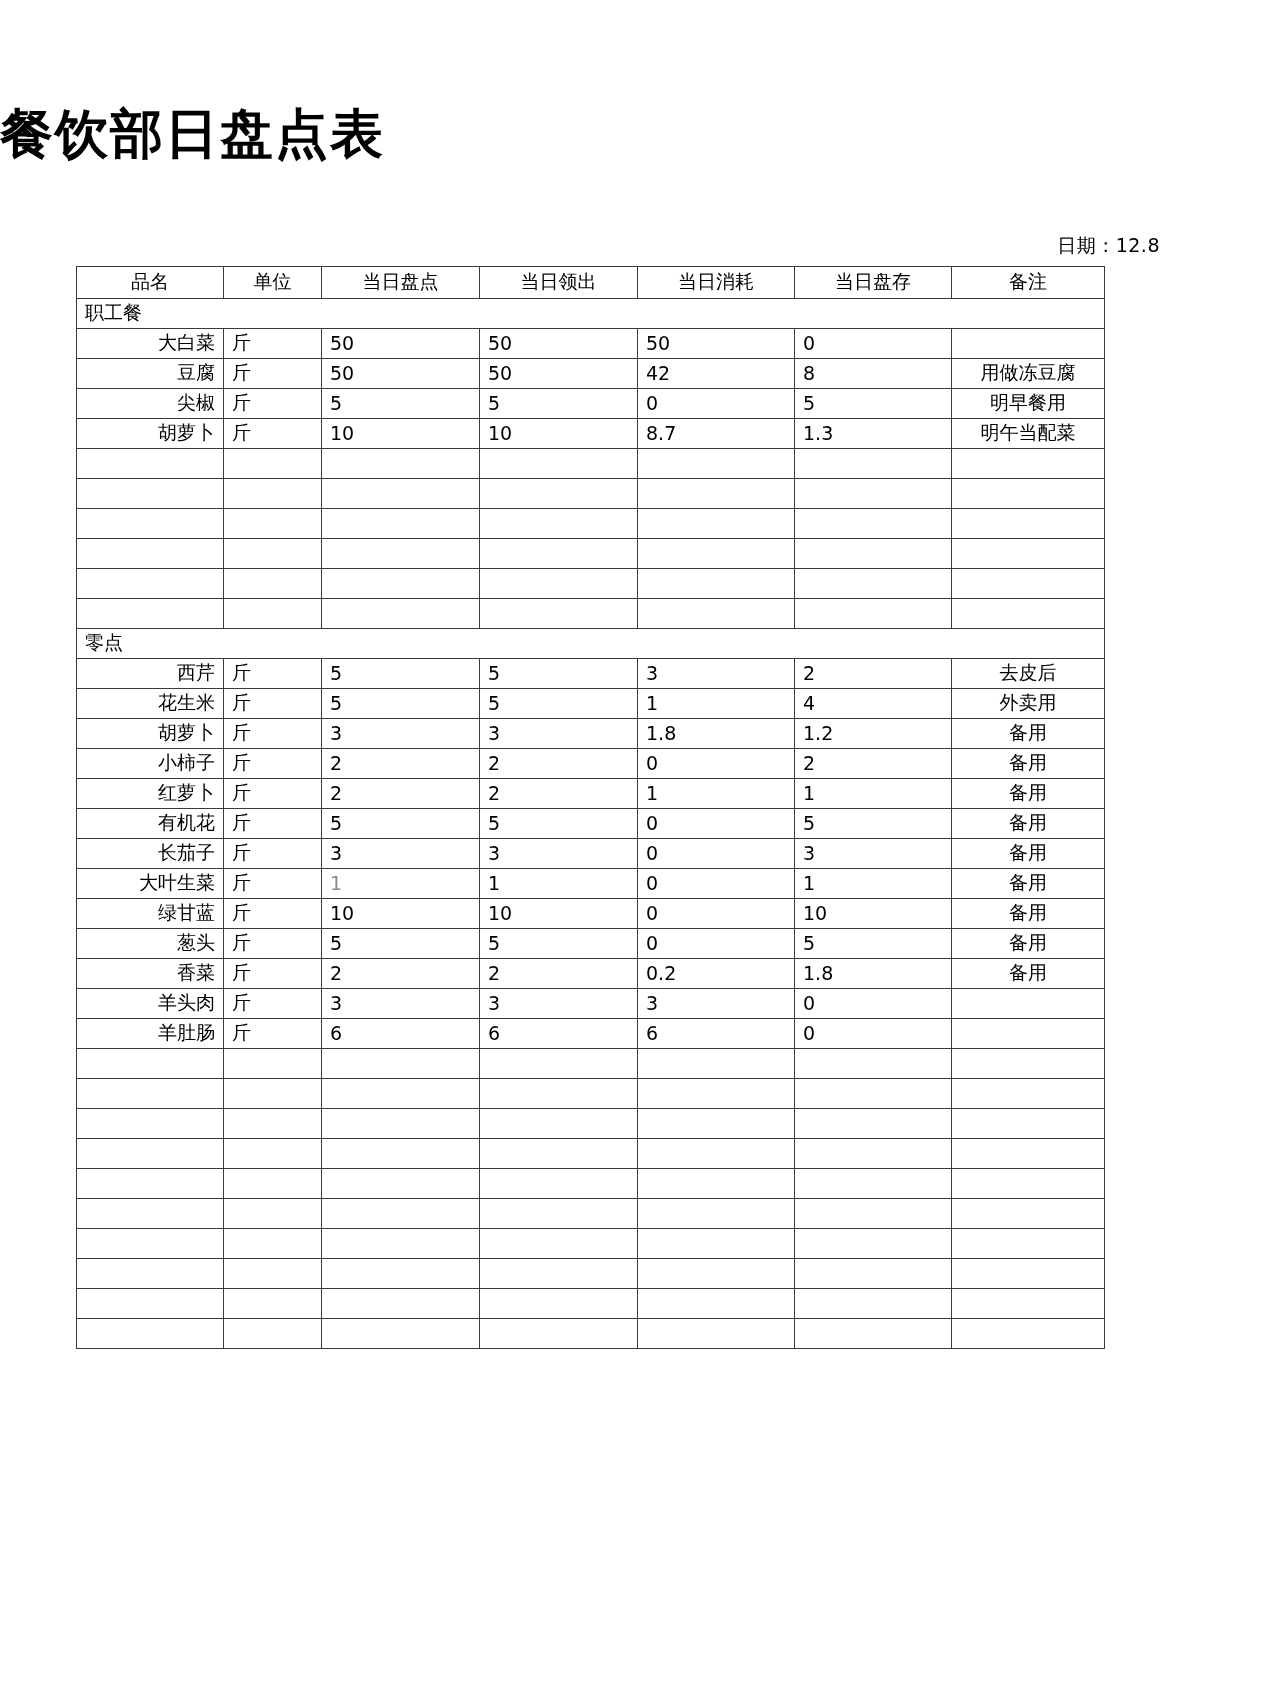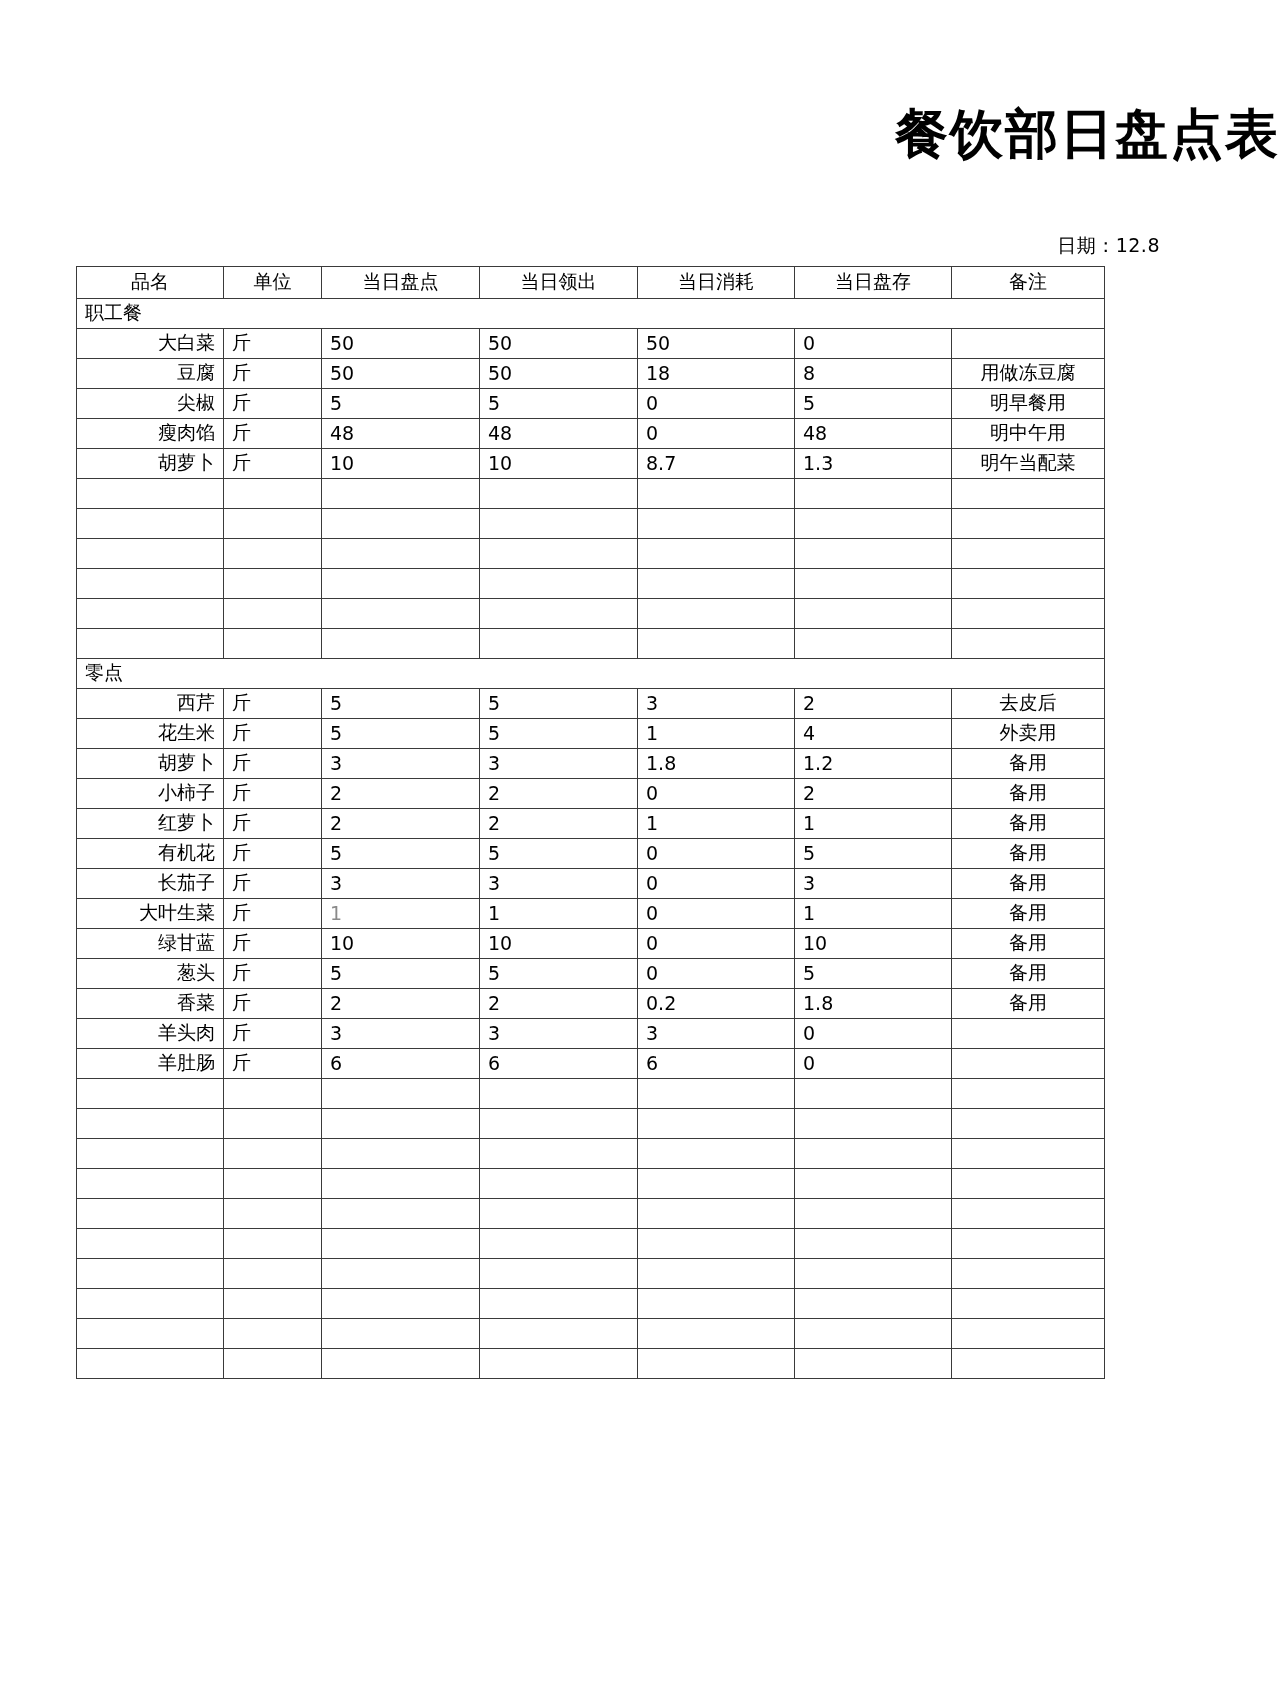--- a/index.html
+++ b/index.html
@@ -15,21 +15,21 @@
     overflow: hidden;
   }
   .page {
     position: relative;
     width: 1280px;
     height: 1707px;
     box-sizing: border-box;
     padding: 0;
   }
   .doc-title {
-    text-align: right;
+    text-align: left;
     font-size: 53px;
     font-weight: bold;
     letter-spacing: 2px;
     margin: 0;
     padding-top: 104px;
     line-height: 1.15;
     font-family: "DejaVu Sans", "Liberation Sans", sans-serif;
   }
   .date-row {
     margin-top: 68px;
@@ -126,41 +126,32 @@
             <td class="cell-num">50</td>
             <td class="cell-num">50</td>
             <td class="cell-num">0</td>
             <td class="cell-note"></td>
           </tr>
           <tr>
             <td class="cell-name">豆腐</td>
             <td class="cell-unit">斤</td>
             <td class="cell-num">50</td>
             <td class="cell-num">50</td>
-            <td class="cell-num">18</td>
+            <td class="cell-num">42</td>
             <td class="cell-num">8</td>
             <td class="cell-note">用做冻豆腐</td>
           </tr>
           <tr>
             <td class="cell-name">尖椒</td>
             <td class="cell-unit">斤</td>
             <td class="cell-num">5</td>
             <td class="cell-num">5</td>
             <td class="cell-num">0</td>
             <td class="cell-num">5</td>
             <td class="cell-note">明早餐用</td>
-          </tr>
-          <tr>
-            <td class="cell-name">瘦肉馅</td>
-            <td class="cell-unit">斤</td>
-            <td class="cell-num">48</td>
-            <td class="cell-num">48</td>
-            <td class="cell-num">0</td>
-            <td class="cell-num">48</td>
-            <td class="cell-note">明中午用</td>
           </tr>
           <tr>
             <td class="cell-name">胡萝卜</td>
             <td class="cell-unit">斤</td>
             <td class="cell-num">10</td>
             <td class="cell-num">10</td>
             <td class="cell-num">8.7</td>
             <td class="cell-num">1.3</td>
             <td class="cell-note">明午当配菜</td>
           </tr>

